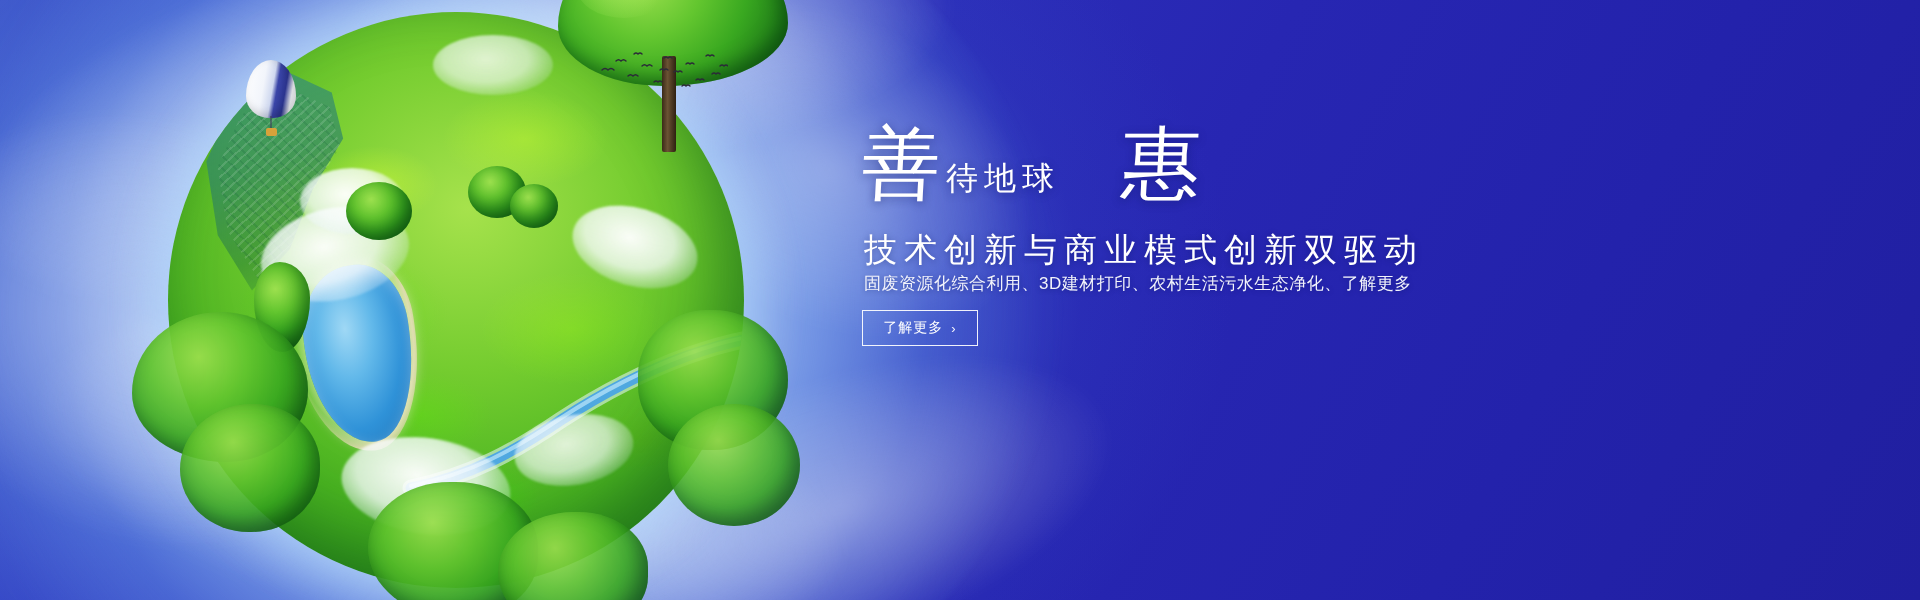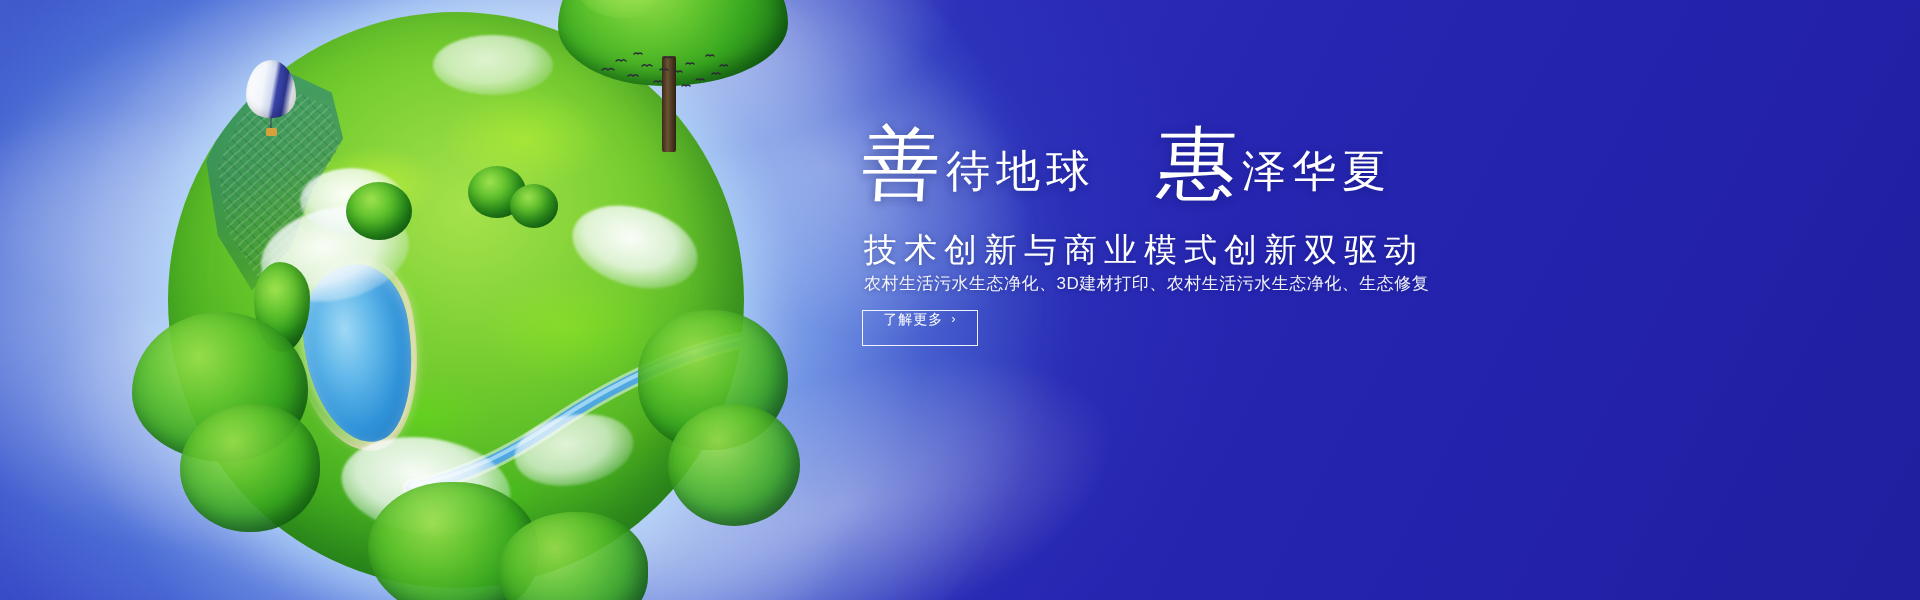--- a/index.html
+++ b/index.html
@@ -215,21 +215,21 @@
     font-size:78px;
     line-height:0.92;
     font-weight:400;
     letter-spacing:0;
     text-shadow:0 2px 10px rgba(10,20,90,0.45);
     transform:skewX(-3deg);
     margin-right:6px;
   }
   .hl-rest {
     font-family:"Liberation Serif","DejaVu Serif",serif;
-    font-size:44px;
+    font-size:32px;
     line-height:1;
     font-weight:400;
     letter-spacing:6px;
     padding-bottom:6px;
     text-shadow:0 2px 8px rgba(10,20,90,0.45);
   }
   .hl-gap { width:62px; }
 
   .subtitle {
     position:absolute;
@@ -255,21 +255,21 @@
   .cta {
     position:absolute;
     left:0; top:310px;
     width:116px; height:36px;
     border:1px solid rgba(255,255,255,0.92);
     background:transparent;
     color:#ffffff;
     font-size:14px;
     letter-spacing:1px;
     display:flex;
-    align-items:flex-start;
+    align-items:center;
     justify-content:center;
     gap:8px;
     cursor:pointer;
     font-family:"Liberation Sans","DejaVu Sans",sans-serif;
   }
   .cta .chev { font-size:13px; opacity:.95; }
 </style>
 </head>
 <body>
 
@@ -373,27 +373,26 @@
   <div class="content">
 
     <div class="headline">
       <span class="hl-group">
         <span class="hl-big">善</span>
         <span class="hl-rest">待地球</span>
       </span>
       <span class="hl-gap"></span>
       <span class="hl-group">
         <span class="hl-big">惠</span>
-        <span class="hl-rest">泽华夏</span>
       </span>
     </div>
 
     <div class="subtitle">技术创新与商业模式创新双驱动</div>
 
-    <div class="desc">农村生活污水生态净化、3D建材打印、农村生活污水生态净化、生态修复</div>
+    <div class="desc">固废资源化综合利用、3D建材打印、农村生活污水生态净化、了解更多</div>
 
     <div class="cta">
       <span>了解更多</span>
       <span class="chev">›</span>
     </div>
 
   </div>
 </div>
 
 </body></html>

